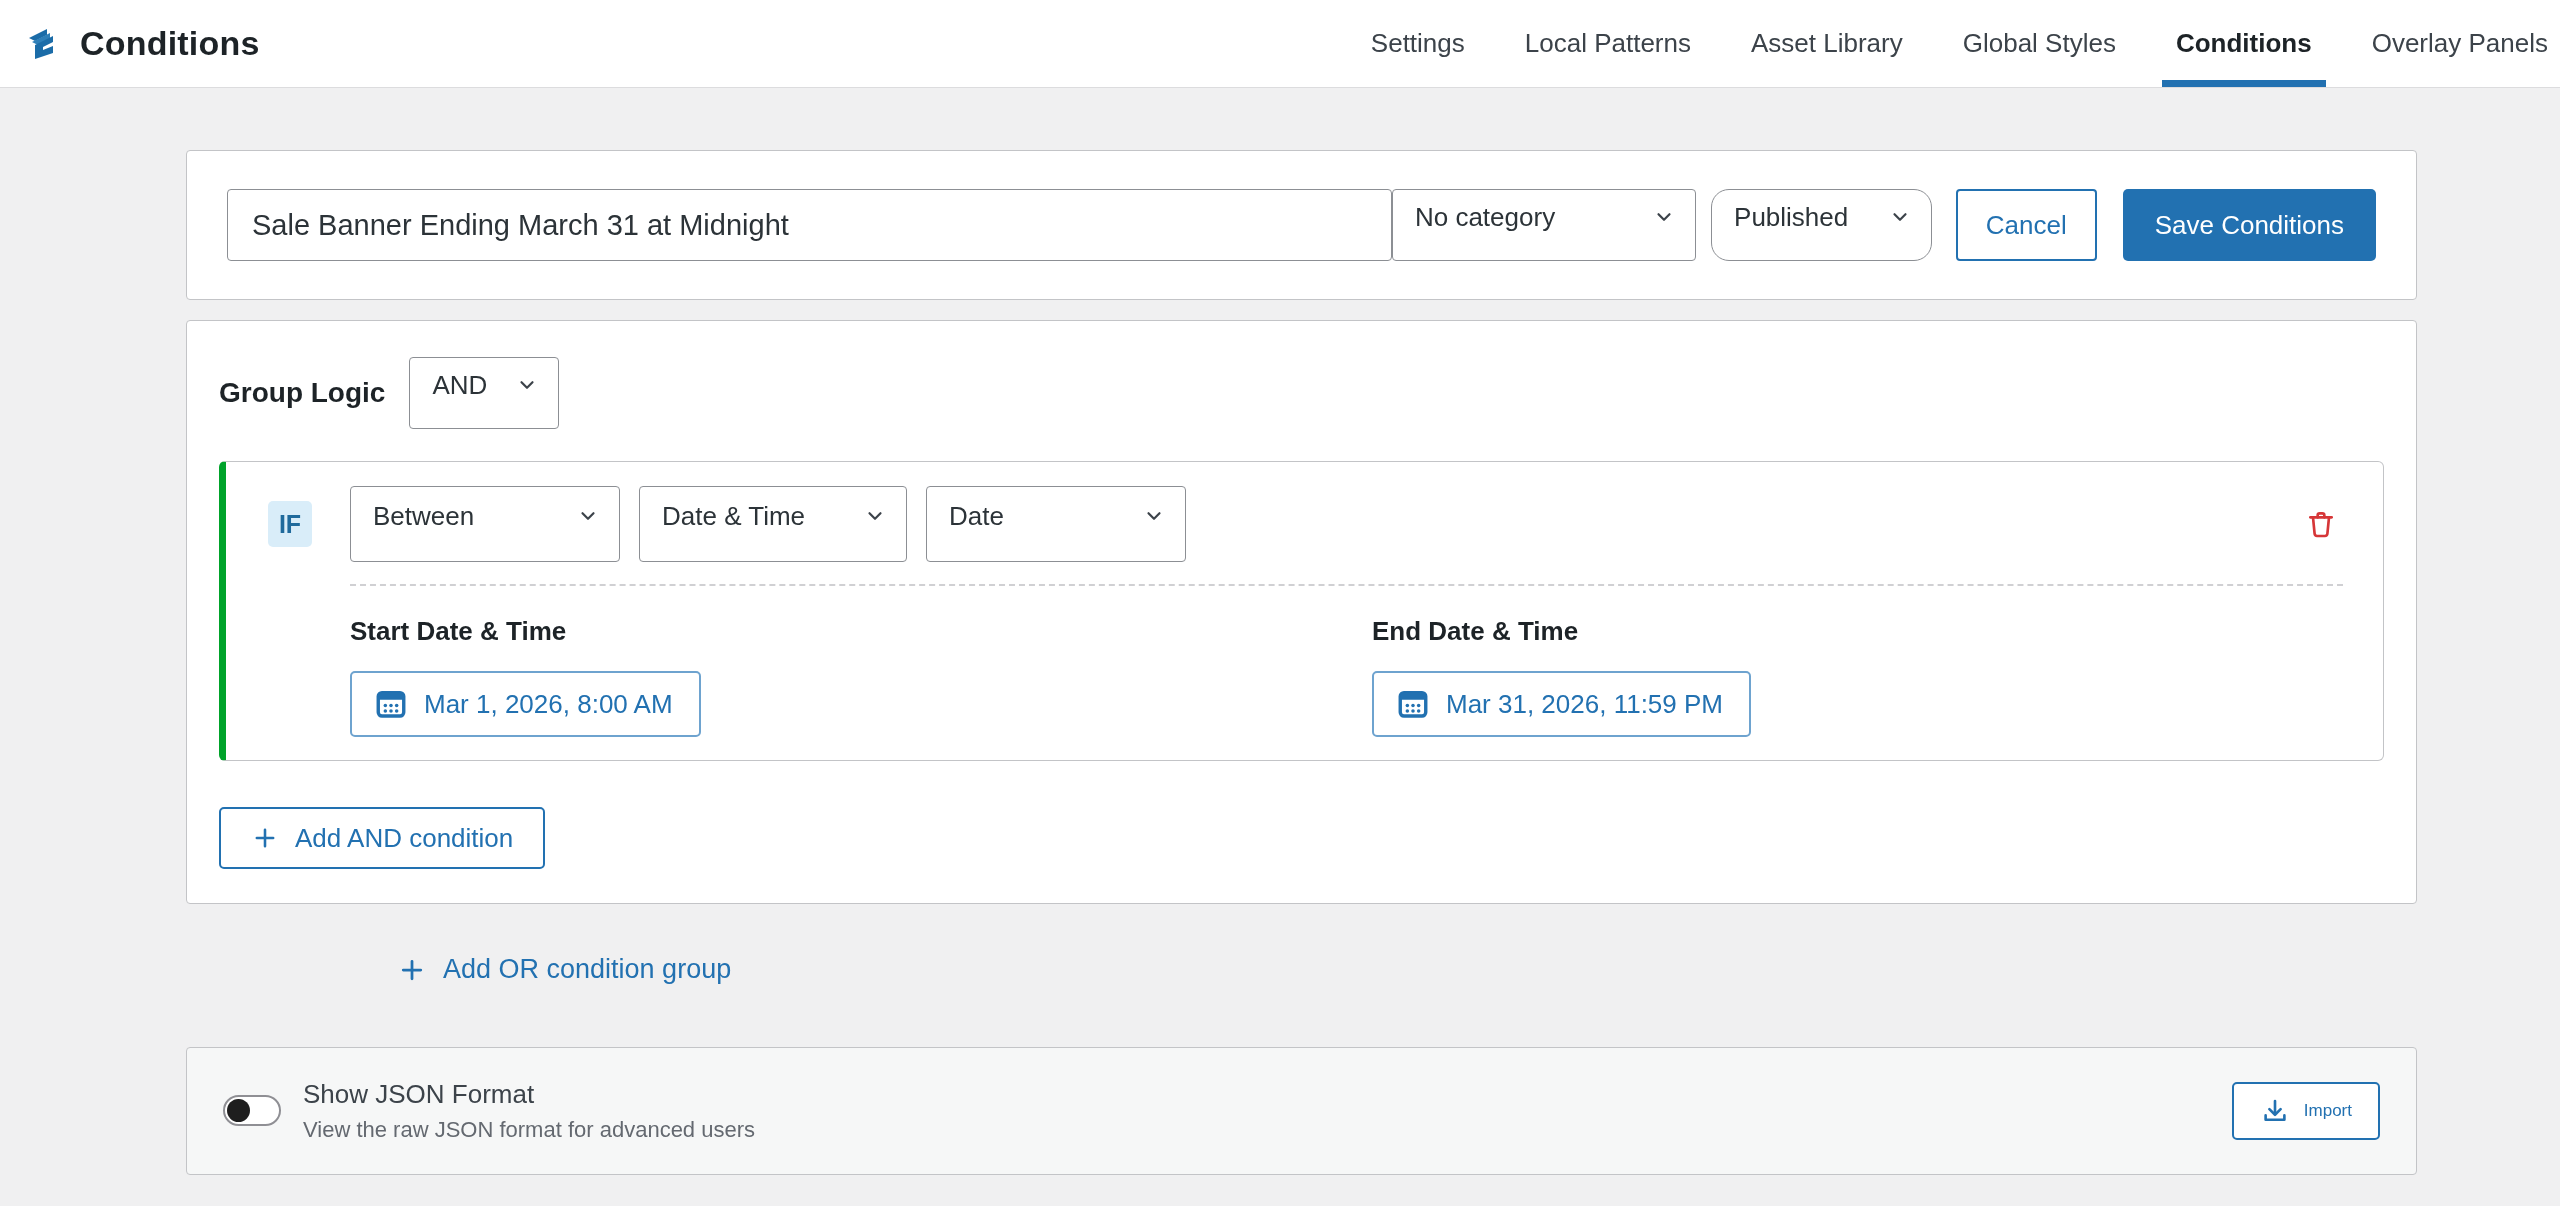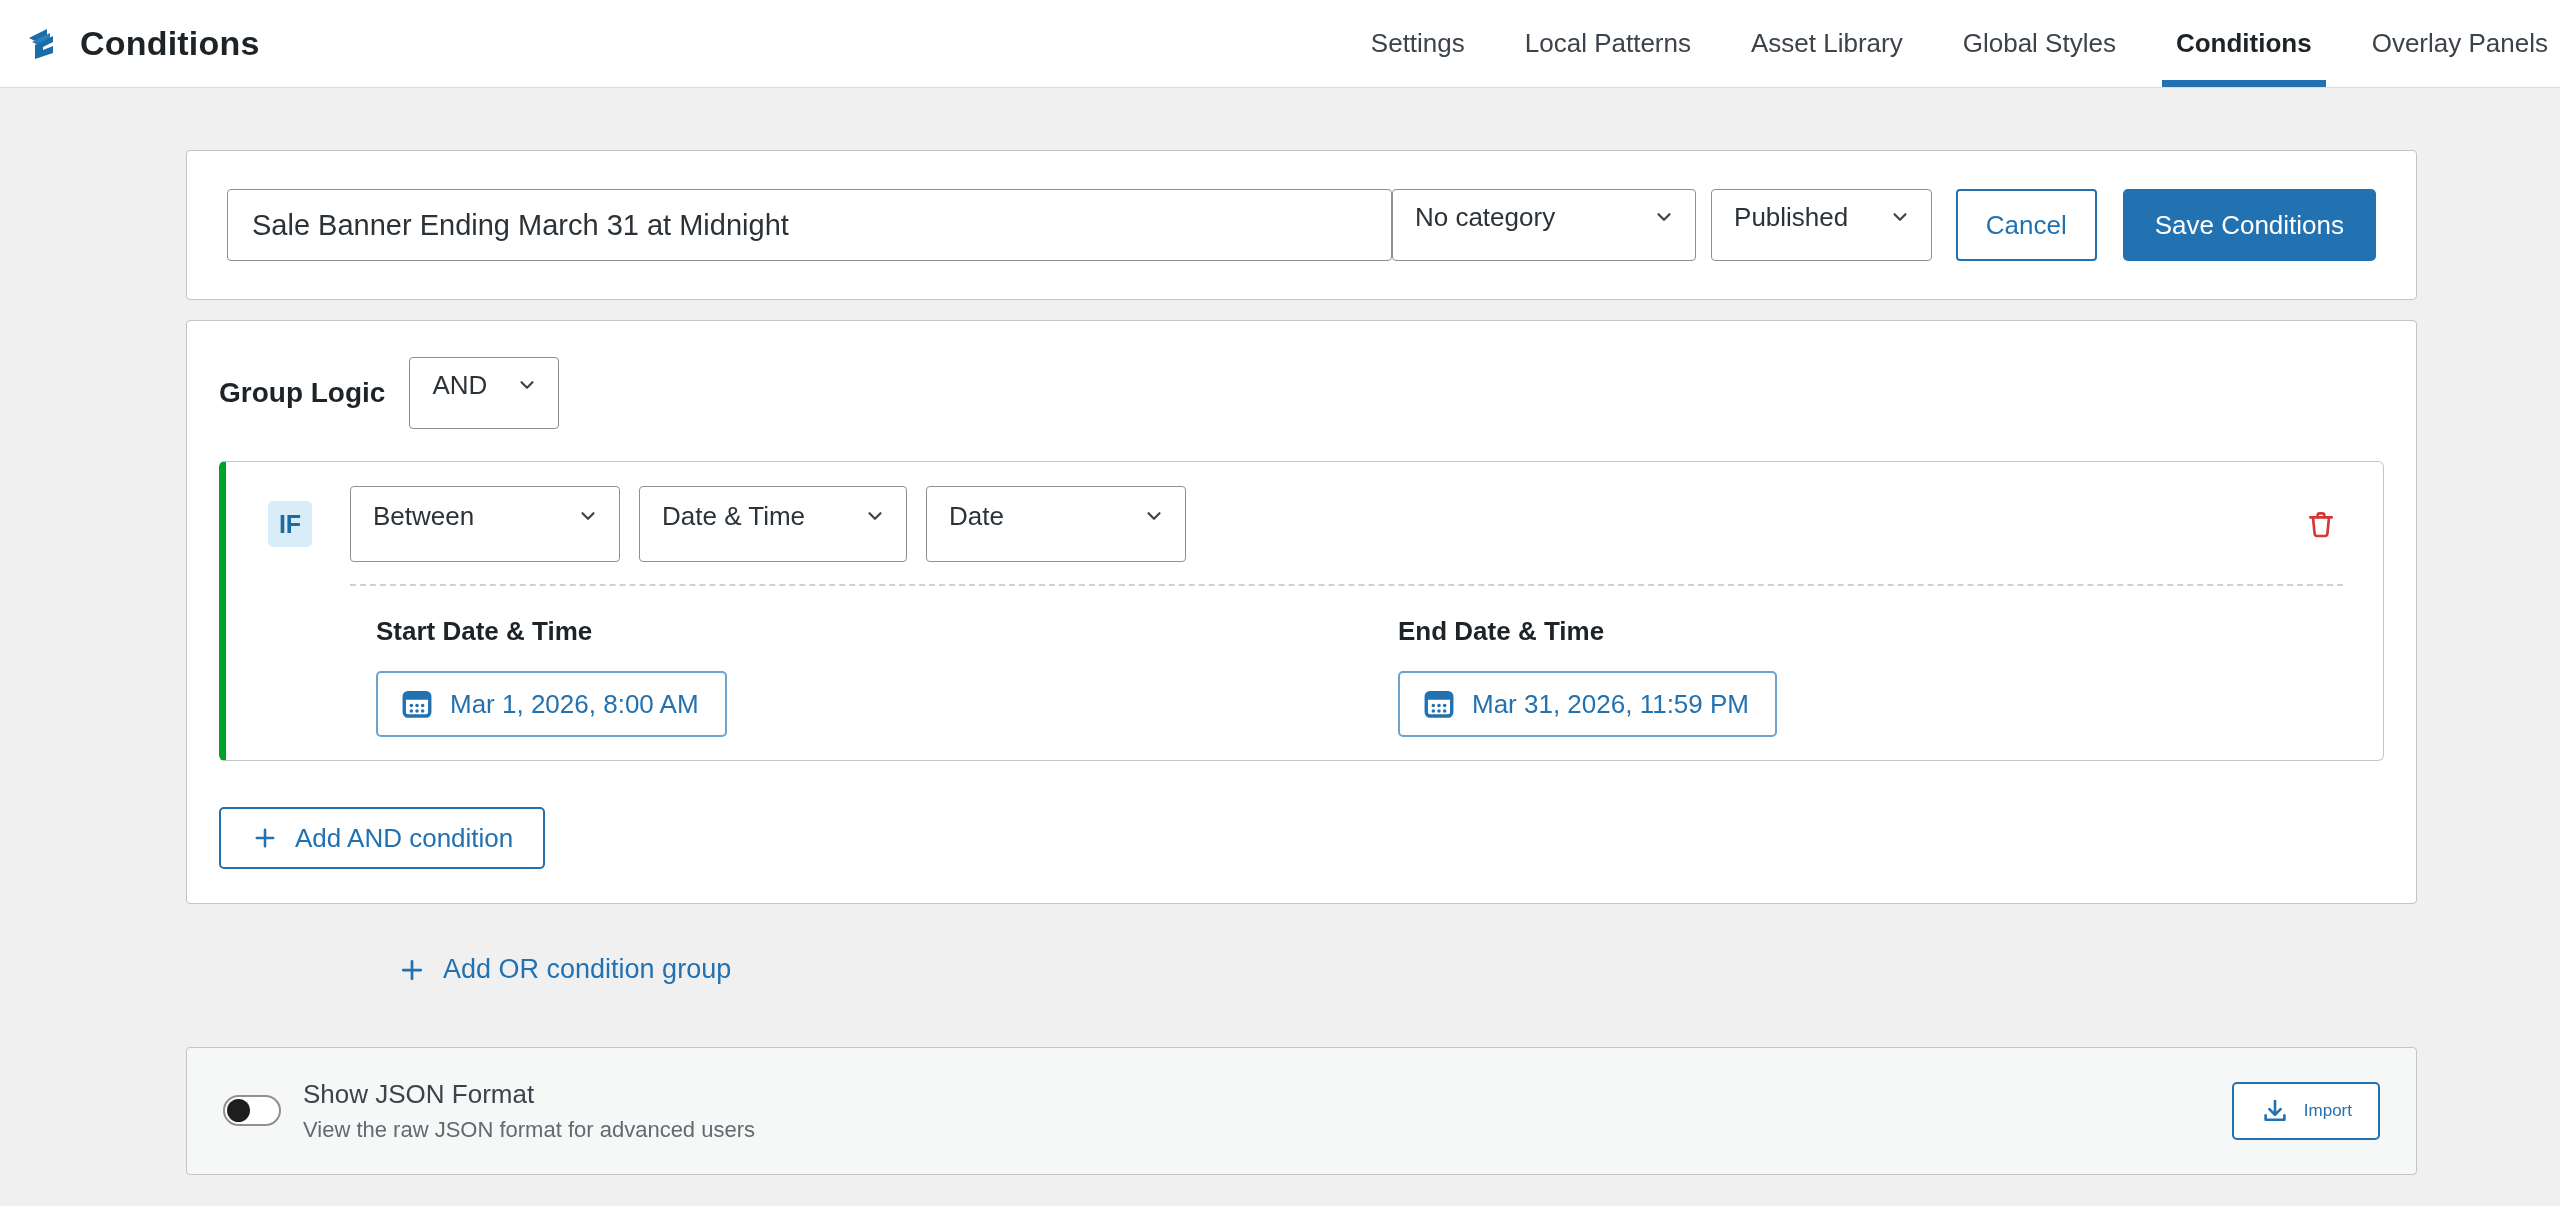--- a/index.html
+++ b/index.html
@@ -62,21 +62,21 @@
     height: 72px;
     border: 1px solid #8c8f94; border-radius: 4px;
     background: #fff;
     display: inline-flex; align-items: center; justify-content: space-between;
     padding: 0 20px 16px 22px;
     font-size: 26px; color: #2c3338;
     cursor: pointer; white-space: nowrap;
   }
   .select .chev { display: inline-flex; margin-left: 18px; }
   .sel-category { width: 309px; }
-  .sel-status  { width: 224px; margin-left: 15px; }
+  .sel-status  { width: 224px; margin-left: 15px; border-radius: 18px; }
   .btn {
     height: 72px; border-radius: 4px; font-size: 26px;
     display: inline-flex; align-items: center; justify-content: center;
     cursor: pointer; white-space: nowrap;
     font-family: "Liberation Sans", sans-serif;
   }
   .btn-secondary {
     background: #fff; color: #2271b1;
     border: 2px solid #2271b1;
     padding: 0 28px; margin-left: 24px;
@@ -112,21 +112,21 @@
   .cond-select { height: 76px; font-size: 26px; }
   .sel-field    { width: 268px; margin-right: 19px; }
   .sel-operator { width: 270px; margin-right: 19px; }
   .sel-type     { width: 260px; }
   .trash-btn {
     margin-left: auto; background: none; border: none; cursor: pointer;
     display: inline-flex; align-items: center; justify-content: center;
     width: 44px; height: 44px;
   }
   .cond-divider { border-top: 2px dashed #d0d0d3; margin: 22px 0 0 82px; }
-  .dates-row { display: flex; margin: 30px 0 0 108px; }
+  .dates-row { display: flex; margin: 30px 0 0 82px; }
   .date-col-start { width: 1022px; }
   .date-label { font-size: 26px; font-weight: 700; color: #1d2327; margin-bottom: 24px; }
   .date-btn {
     display: inline-flex; align-items: center; gap: 16px;
     height: 66px; padding: 0 26px 0 22px;
     background: #fff;
     border: 2px solid #6ea3cf; border-radius: 5px;
     color: #2271b1; font-size: 26px; cursor: pointer; white-space: nowrap;
   }
 

